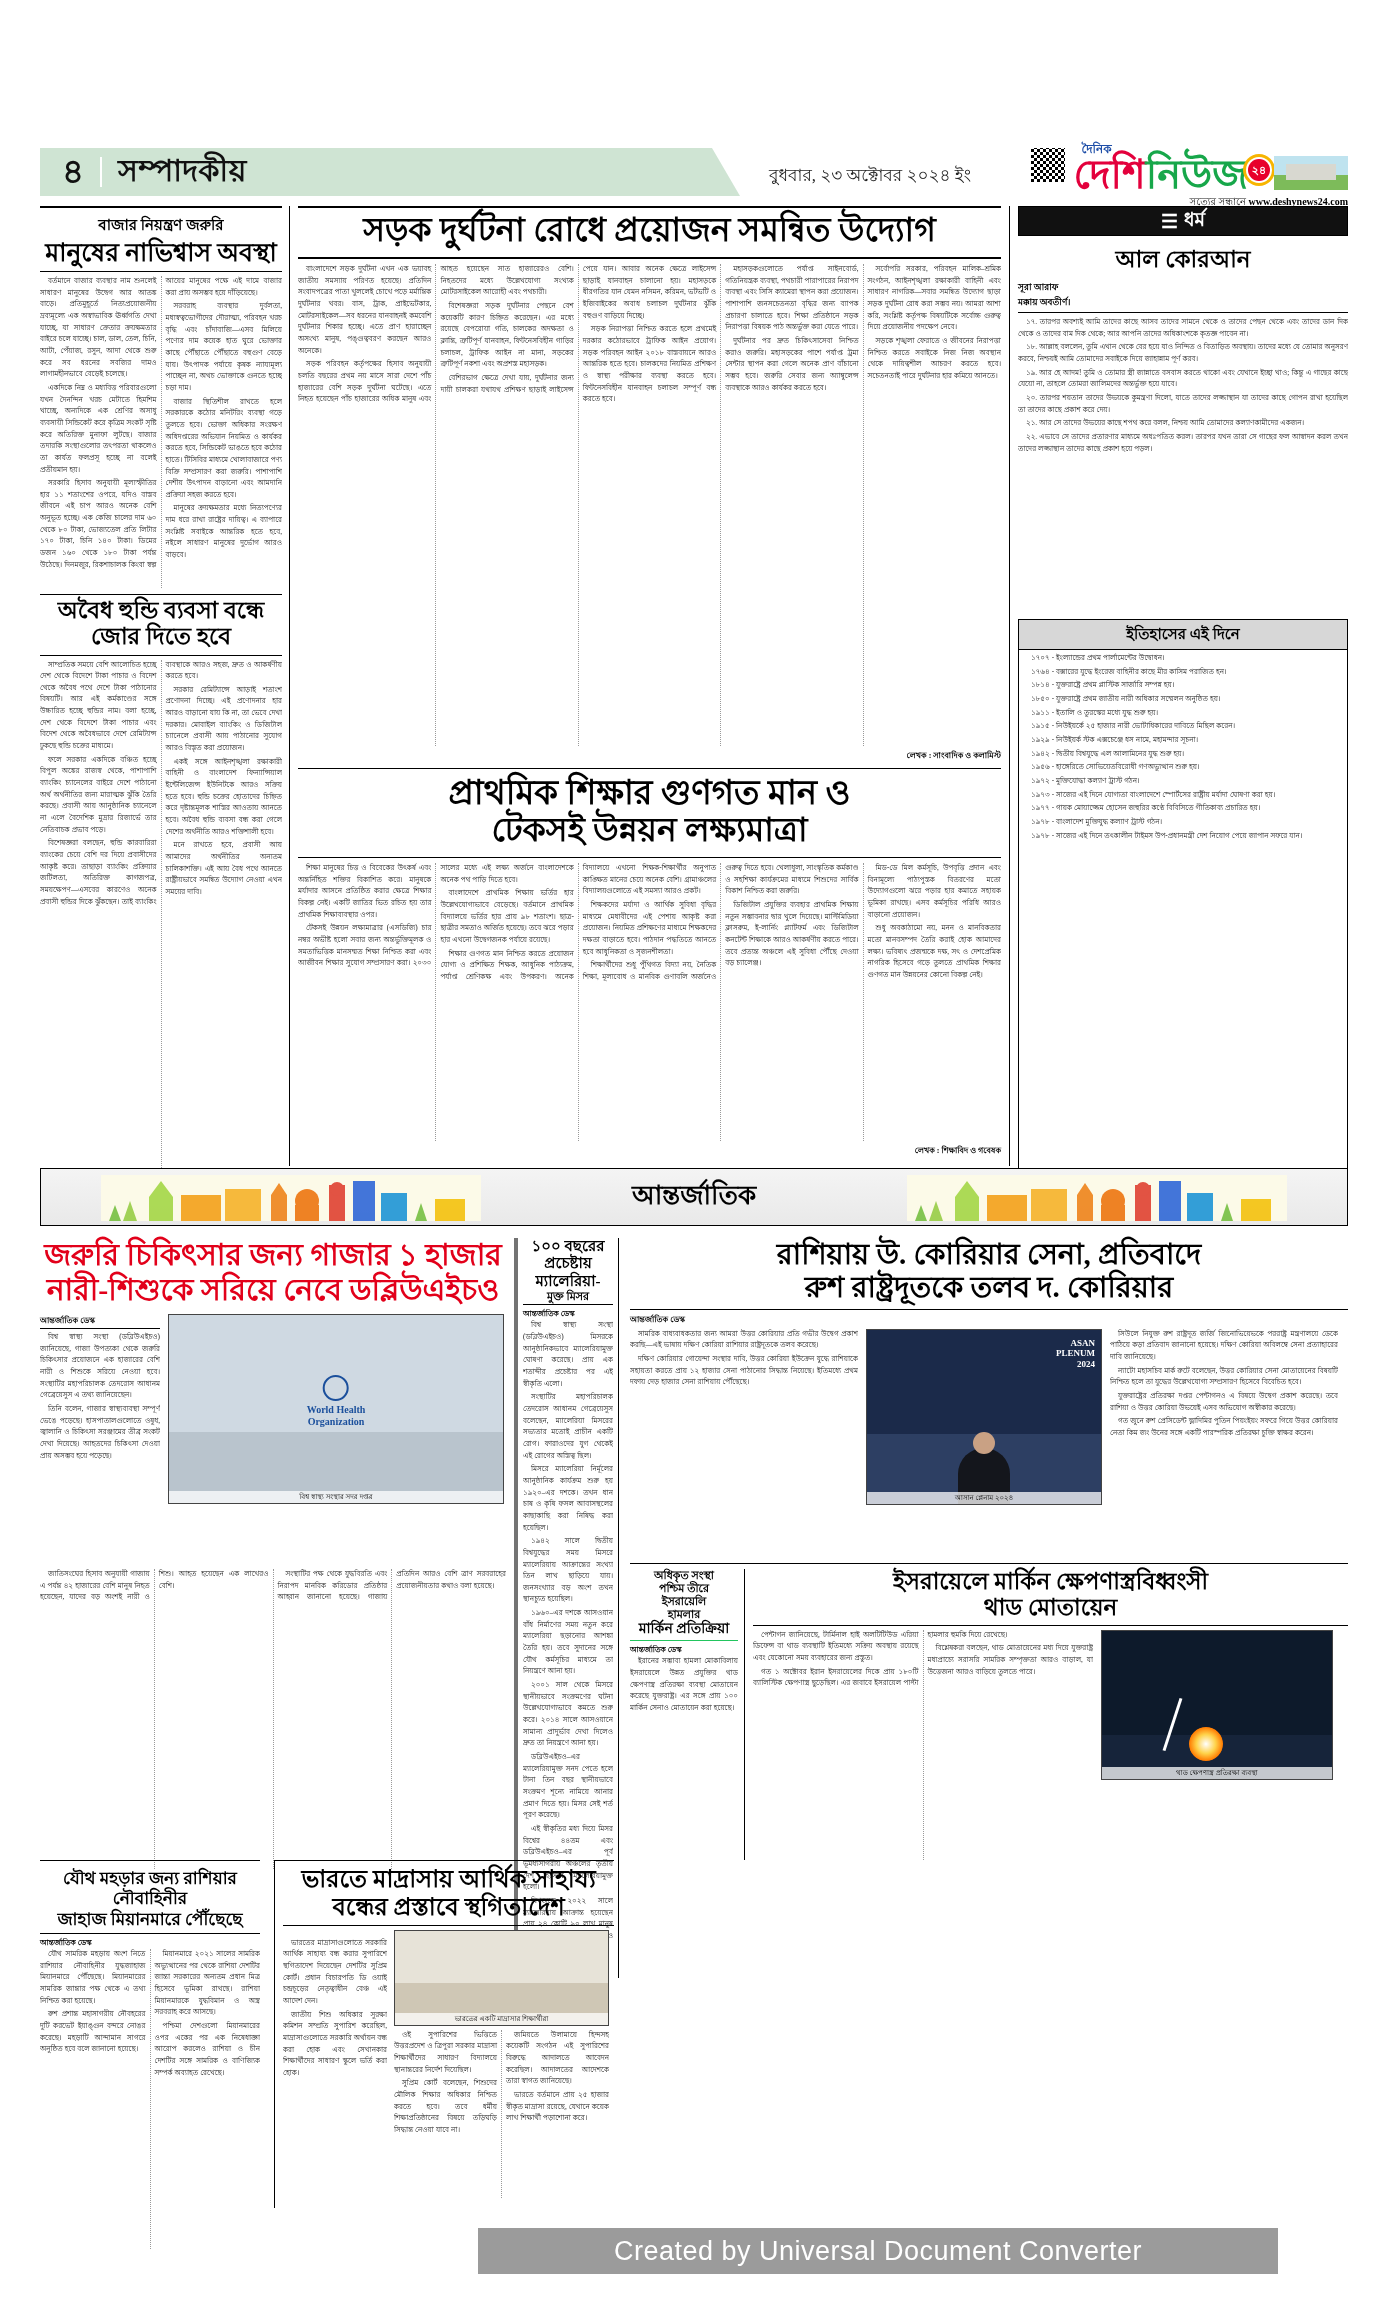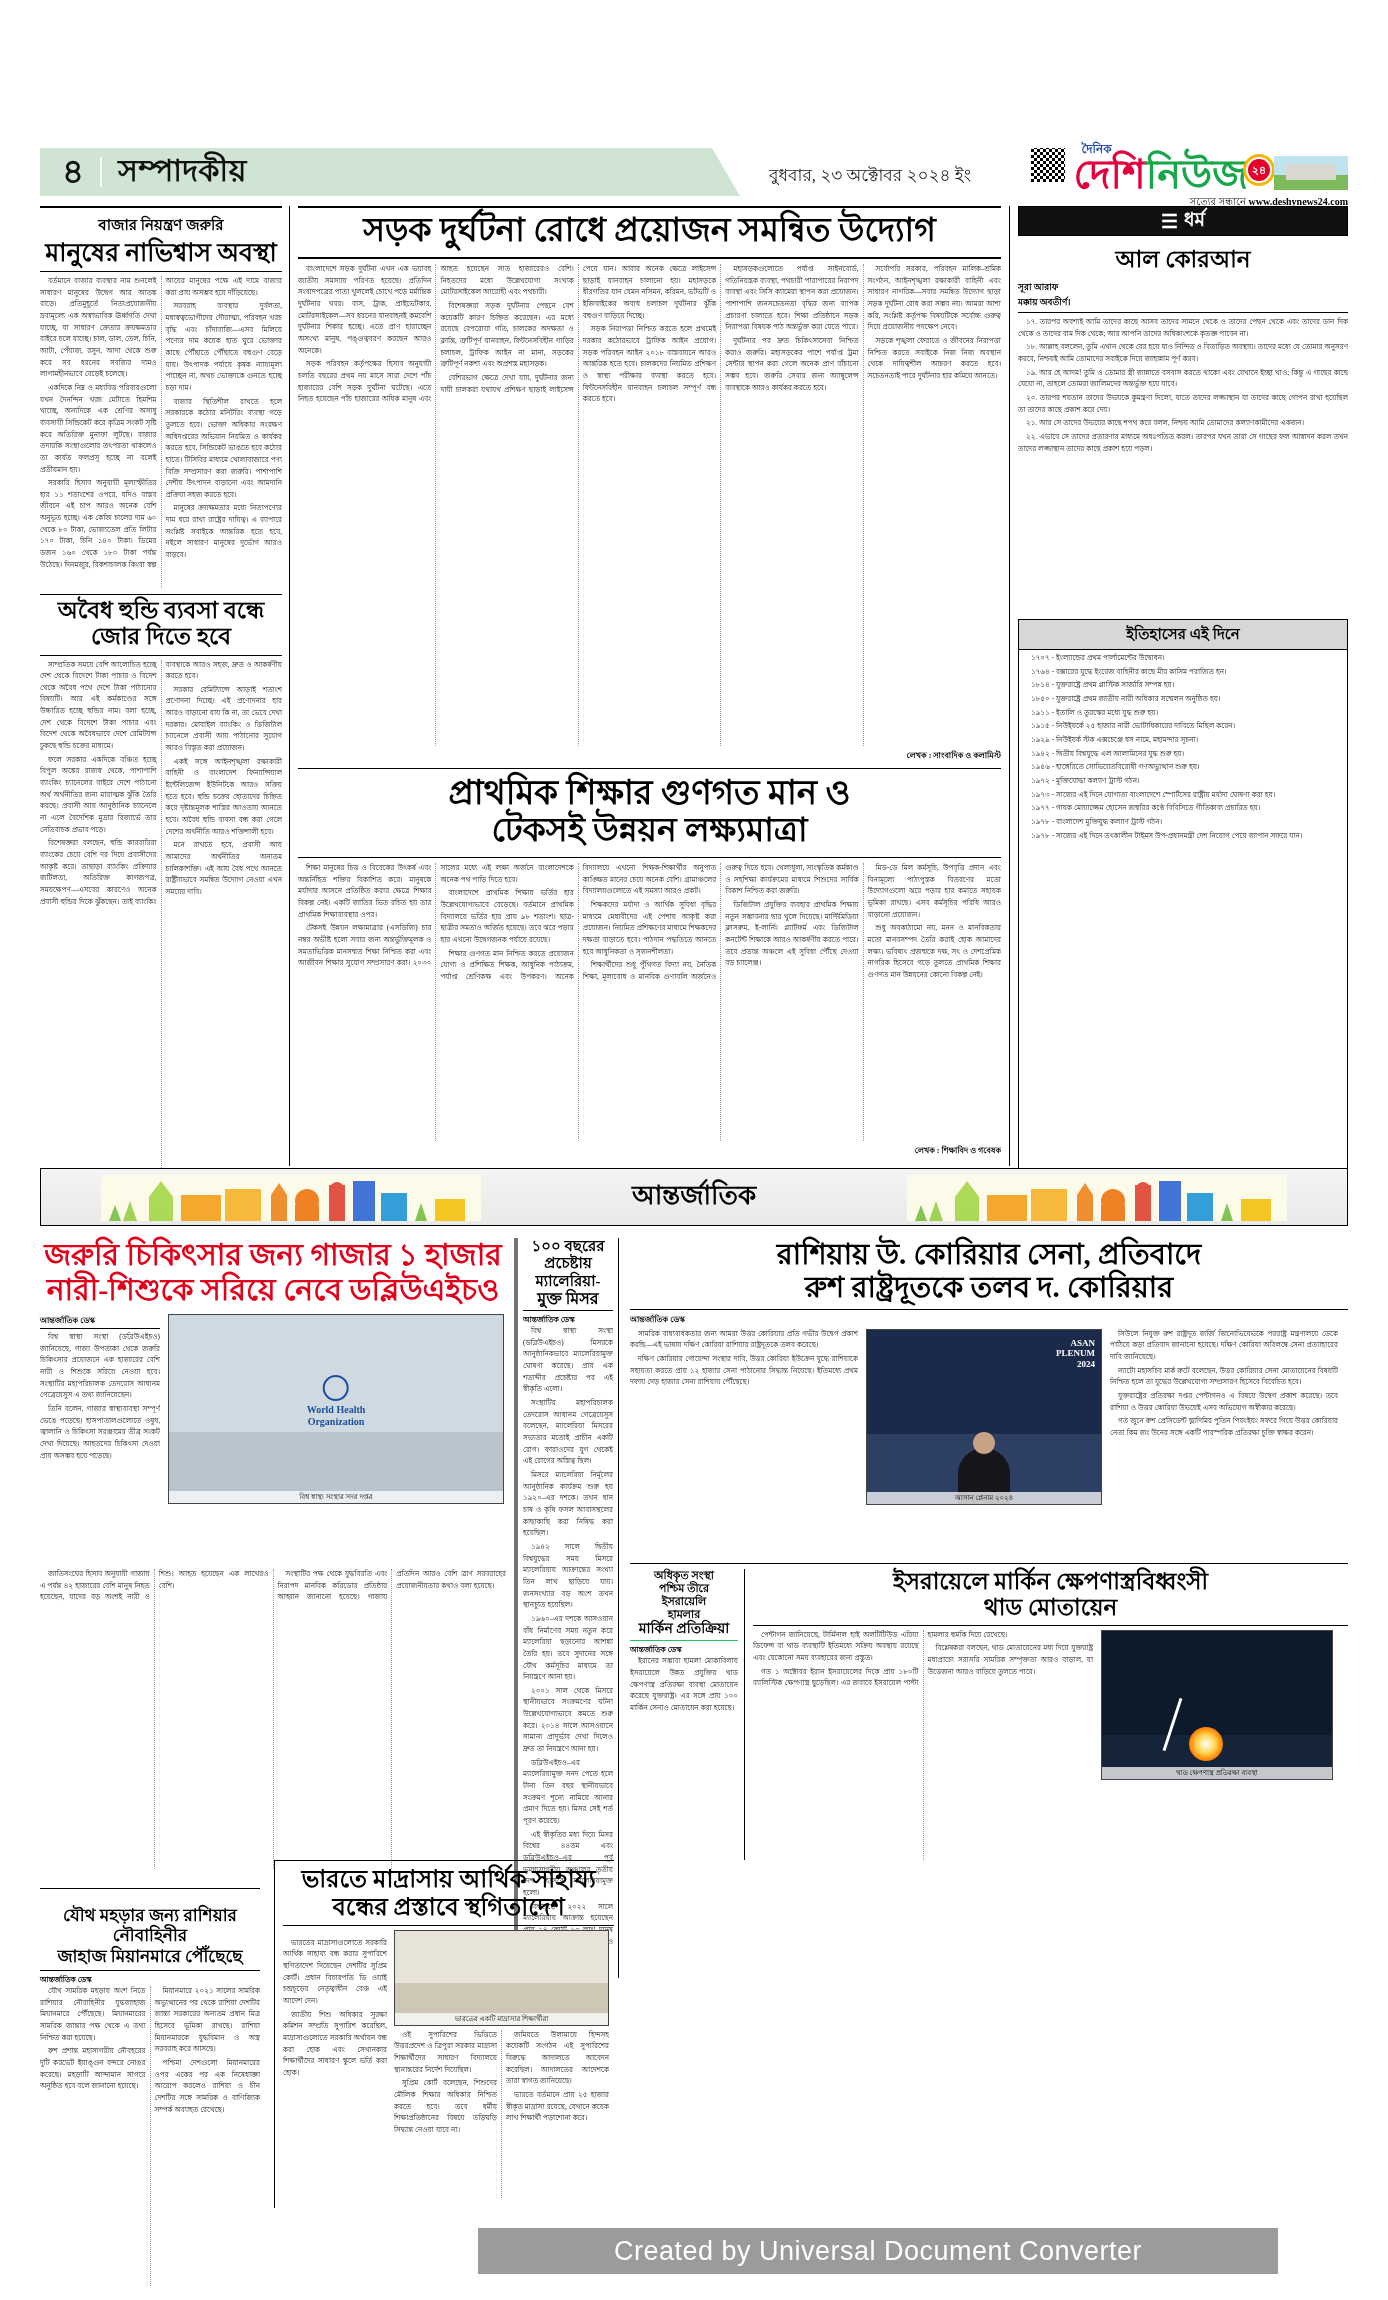--- a/index.html
+++ b/index.html
@@ -346,21 +346,21 @@
 
       <div class="bodycopy cols4" style="height:300px;margin-top:5px;overflow:hidden;">
         <p>জাতিসংঘের হিসাব অনুযায়ী গাজায় এ পর্যন্ত ৪২ হাজারের বেশি মানুষ নিহত হয়েছেন, যাদের বড় অংশই নারী ও শিশু। আহত হয়েছেন এক লাখেরও বেশি।</p>
         <p>সংস্থাটির পক্ষ থেকে যুদ্ধবিরতি এবং নিরাপদ মানবিক করিডোর প্রতিষ্ঠার আহ্বান জানানো হয়েছে। গাজায় প্রতিদিন আরও বেশি ত্রাণ সরবরাহের প্রয়োজনীয়তার কথাও বলা হয়েছে।</p>
       </div>
     </div>
 
     <div style="position:absolute;left:474px;top:0;width:105px;border-left:4px solid #737373;border-right:1px solid #000;padding:0 5px;height:740px;">
       <div style="text-align:center;font-size:15px;font-weight:bold;line-height:1.15;">১০০ বছরের</div>
       <div style="text-align:center;font-size:15px;font-weight:bold;line-height:1.15;">প্রচেষ্টায় ম্যালেরিয়া-</div>
-      <div style="text-align:center;font-size:16px;font-weight:bold;line-height:1.15;border-bottom:1px solid #000;padding-bottom:2px;">মুক্ত মিসর</div>
+      <div style="text-align:center;font-size:11px;font-weight:bold;line-height:1.15;border-bottom:1px solid #000;padding-bottom:2px;">মুক্ত মিসর</div>
       <div style="font-size:7.5px;font-weight:bold;margin-top:3px;">আন্তর্জাতিক ডেস্ক</div>
       <div class="bodycopy" style="height:690px;overflow:hidden;">
         <p>বিশ্ব স্বাস্থ্য সংস্থা (ডব্লিউএইচও) মিসরকে আনুষ্ঠানিকভাবে ম্যালেরিয়ামুক্ত ঘোষণা করেছে। প্রায় এক শতাব্দীর প্রচেষ্টার পর এই স্বীকৃতি এলো।</p>
         <p>সংস্থাটির মহাপরিচালক তেদরোস আধানম গেব্রেয়েসুস বলেছেন, ম্যালেরিয়া মিসরের সভ্যতার মতোই প্রাচীন একটি রোগ। ফারাওদের যুগ থেকেই এই রোগের অস্তিত্ব ছিল।</p>
         <p>মিসরে ম্যালেরিয়া নির্মূলের আনুষ্ঠানিক কার্যক্রম শুরু হয় ১৯২০–এর দশকে। তখন ধান চাষ ও কৃষি ফসল আবাসস্থলের কাছাকাছি করা নিষিদ্ধ করা হয়েছিল।</p>
         <p>১৯৪২ সালে দ্বিতীয় বিশ্বযুদ্ধের সময় মিসরে ম্যালেরিয়ায় আক্রান্তের সংখ্যা তিন লাখ ছাড়িয়ে যায়। জনসংখ্যার বড় অংশ তখন স্থানচ্যুত হয়েছিল।</p>
         <p>১৯৬০–এর দশকে আসওয়ান বাঁধ নির্মাণের সময় নতুন করে ম্যালেরিয়া ছড়ানোর আশঙ্কা তৈরি হয়। তবে সুদানের সঙ্গে যৌথ কর্মসূচির মাধ্যমে তা নিয়ন্ত্রণে আনা হয়।</p>
         <p>২০০১ সাল থেকে মিসরে স্থানীয়ভাবে সংক্রমণের ঘটনা উল্লেখযোগ্যভাবে কমতে শুরু করে। ২০১৪ সালে আসওয়ানে সামান্য প্রাদুর্ভাব দেখা দিলেও দ্রুত তা নিয়ন্ত্রণে আনা হয়।</p>
         <p>ডব্লিউএইচও–এর ম্যালেরিয়ামুক্ত সনদ পেতে হলে টানা তিন বছর স্থানীয়ভাবে সংক্রমণ শূন্যে নামিয়ে আনার প্রমাণ দিতে হয়। মিসর সেই শর্ত পূরণ করেছে।</p>
         <p>এই স্বীকৃতির মধ্য দিয়ে মিসর বিশ্বের ৪৪তম এবং ডব্লিউএইচও–এর পূর্ব ভূমধ্যসাগরীয় অঞ্চলের তৃতীয় দেশ হিসেবে ম্যালেরিয়ামুক্ত হলো।</p>
@@ -415,21 +415,21 @@
             <div class="photo missile-photo" style="width:232px;height:150px;">
               <div class="trail"></div>
               <div class="flare"></div>
               <div class="photo-cap">থাড ক্ষেপণাস্ত্র প্রতিরক্ষা ব্যবস্থা</div>
             </div>
           </div>
         </div>
       </div>
     </div>
 
-    <div style="position:absolute;left:0;top:622px;width:220px;border-top:1px solid #000;padding-top:17px;margin-top:28px;">
+    <div style="position:absolute;left:0;top:622px;width:220px;border-top:1px solid #000;padding-top:8px;">
       <div style="text-align:center;font-size:17px;font-weight:bold;line-height:1.2;">যৌথ মহড়ার জন্য রাশিয়ার নৌবাহিনীর</div>
       <div style="text-align:center;font-size:17px;font-weight:bold;line-height:1.2;border-bottom:1px solid #000;padding-bottom:3px;">জাহাজ মিয়ানমারে পৌঁছেছে</div>
       <div style="font-size:7.5px;font-weight:bold;margin-top:3px;">আন্তর্জাতিক ডেস্ক</div>
       <div class="bodycopy cols2" style="height:300px;overflow:hidden;">
         <p>যৌথ সামরিক মহড়ায় অংশ নিতে রাশিয়ার নৌবাহিনীর যুদ্ধজাহাজ মিয়ানমারে পৌঁছেছে। মিয়ানমারের সামরিক জান্তার পক্ষ থেকে এ তথ্য নিশ্চিত করা হয়েছে।</p>
         <p>রুশ প্রশান্ত মহাসাগরীয় নৌবহরের দুটি করভেট ইয়াঙ্গুন বন্দরে নোঙর করেছে। মহড়াটি আন্দামান সাগরে অনুষ্ঠিত হবে বলে জানানো হয়েছে।</p>
         <p>মিয়ানমারে ২০২১ সালের সামরিক অভ্যুত্থানের পর থেকে রাশিয়া দেশটির জান্তা সরকারের অন্যতম প্রধান মিত্র হিসেবে ভূমিকা রাখছে। রাশিয়া মিয়ানমারকে যুদ্ধবিমান ও অস্ত্র সরবরাহ করে আসছে।</p>
         <p>পশ্চিমা দেশগুলো মিয়ানমারের ওপর একের পর এক নিষেধাজ্ঞা আরোপ করলেও রাশিয়া ও চীন দেশটির সঙ্গে সামরিক ও বাণিজ্যিক সম্পর্ক অব্যাহত রেখেছে।</p>
       </div>
     </div>

